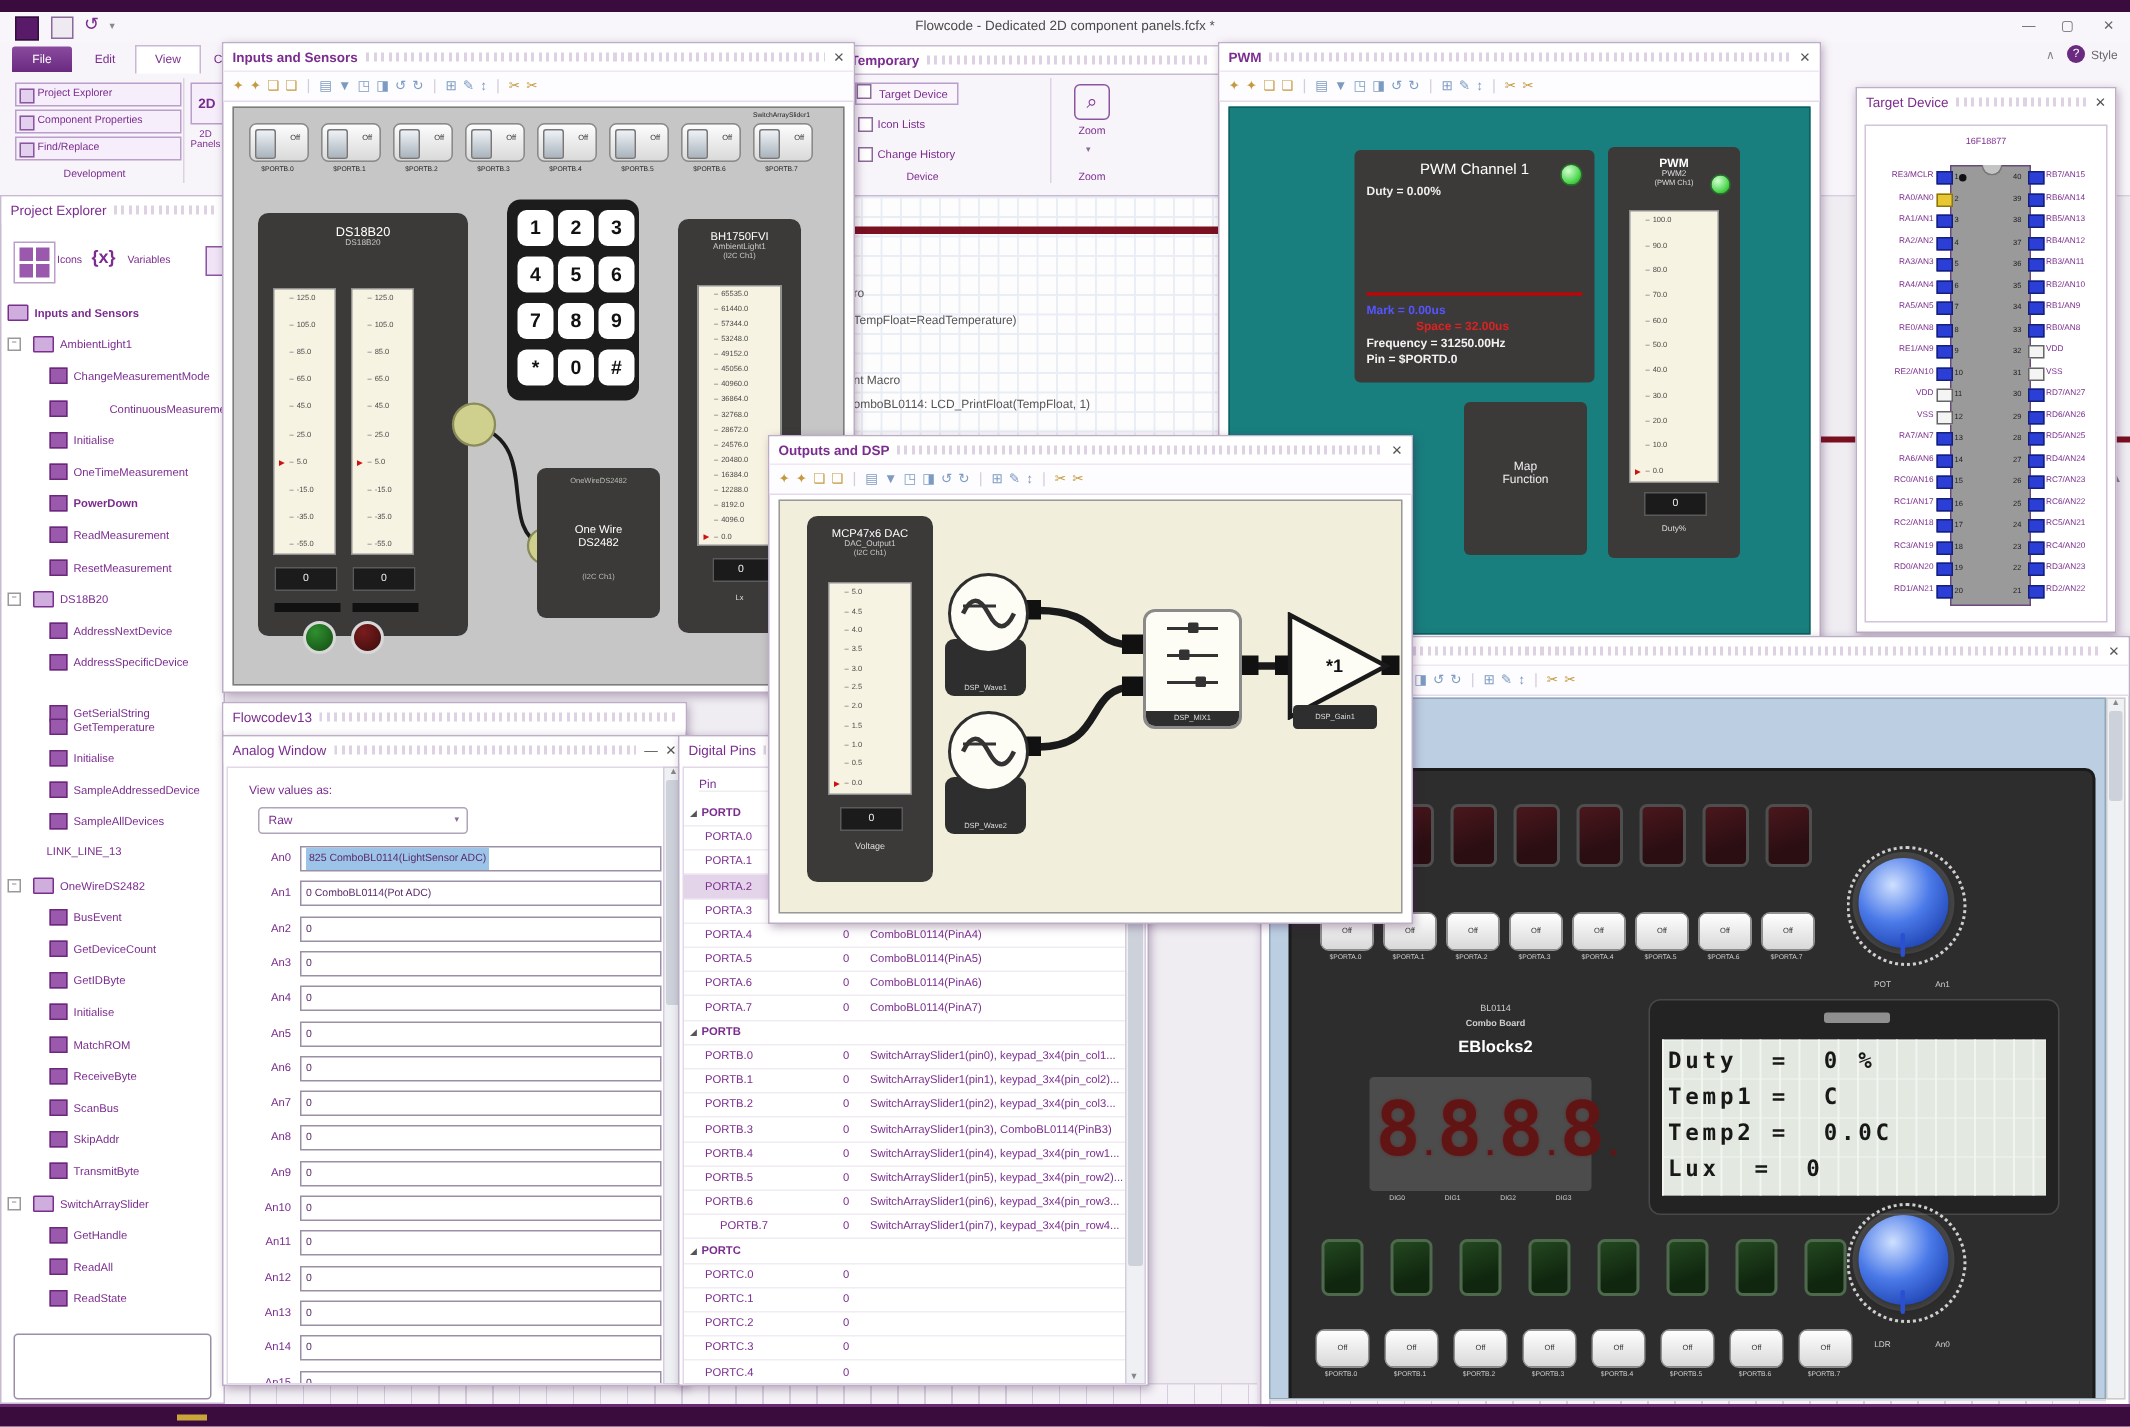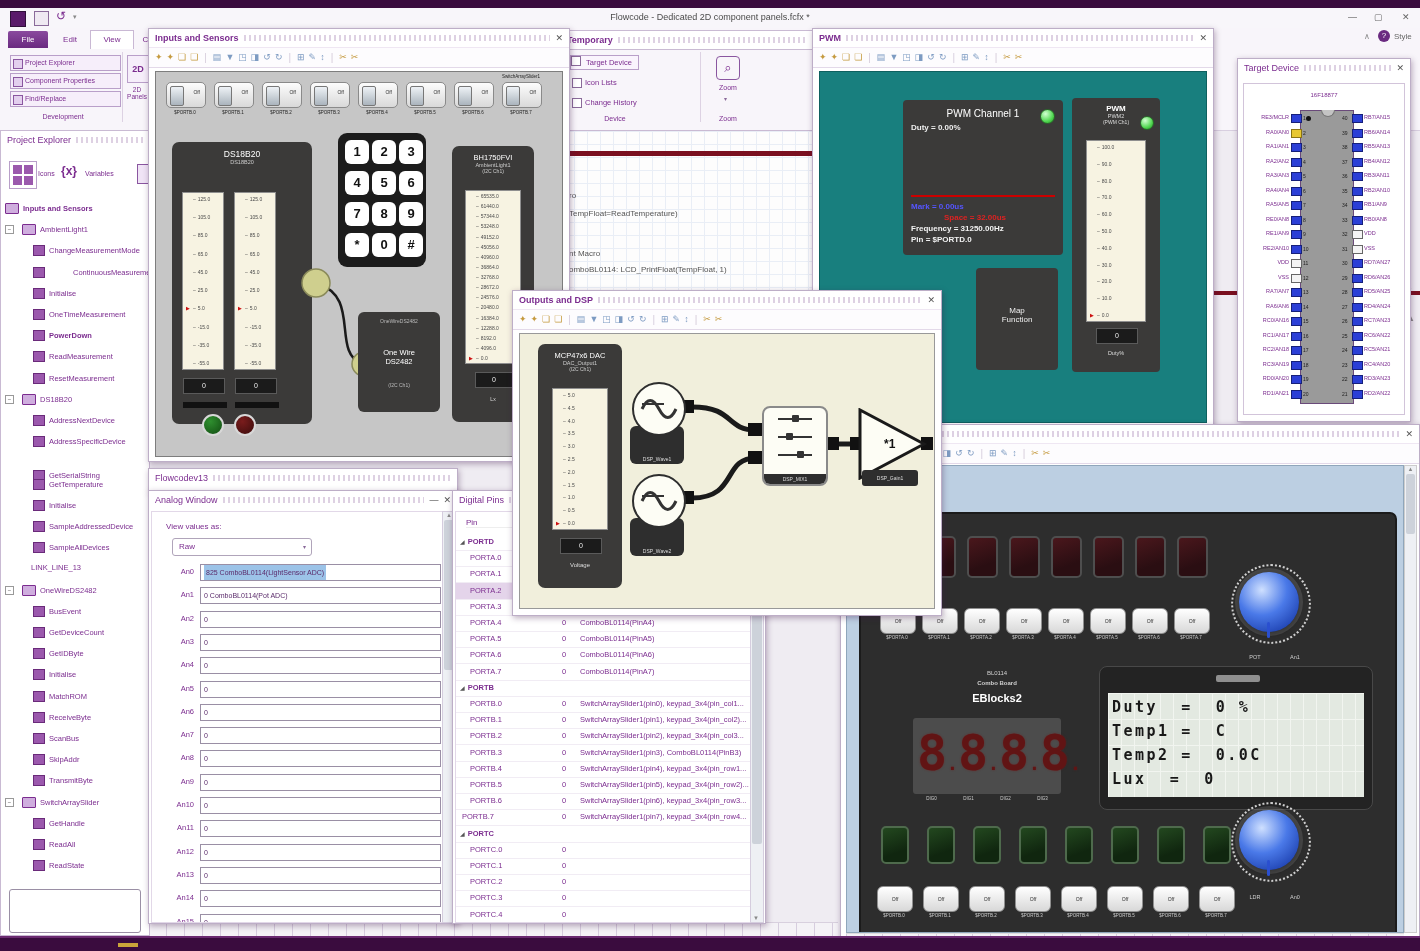--- a/index.html
+++ b/index.html
@@ -1041,21 +1041,21 @@
         <div class="drow" style="left: 0px; top: 113.4px; width: 294px;"><span style="margin-left: 14px;">PORTA.6</span><span style="position: absolute; left: 106px;">0</span><span style="position: absolute; left: 124px;">ComboBL0114(PinA6)</span></div>
         <div class="drow" style="left: 0px; top: 129.6px; width: 294px;"><span style="margin-left: 14px;">PORTA.7</span><span style="position: absolute; left: 106px;">0</span><span style="position: absolute; left: 124px;">ComboBL0114(PinA7)</span></div>
         <div class="drow" style="left: 0px; top: 145.8px; width: 294px;"><span style="margin: 0px 3px 0px 4px; font-size: 6px; color: rgb(85, 85, 85);">◢</span><span style="font-weight: bold;">PORTB</span></div>
         <div class="drow" style="left: 0px; top: 162px; width: 294px;"><span style="margin-left: 14px;">PORTB.0</span><span style="position: absolute; left: 106px;">0</span><span style="position: absolute; left: 124px;">SwitchArraySlider1(pin0), keypad_3x4(pin_col1...</span></div>
         <div class="drow" style="left: 0px; top: 178.2px; width: 294px;"><span style="margin-left: 14px;">PORTB.1</span><span style="position: absolute; left: 106px;">0</span><span style="position: absolute; left: 124px;">SwitchArraySlider1(pin1), keypad_3x4(pin_col2)...</span></div>
         <div class="drow" style="left: 0px; top: 194.4px; width: 294px;"><span style="margin-left: 14px;">PORTB.2</span><span style="position: absolute; left: 106px;">0</span><span style="position: absolute; left: 124px;">SwitchArraySlider1(pin2), keypad_3x4(pin_col3...</span></div>
         <div class="drow" style="left: 0px; top: 210.6px; width: 294px;"><span style="margin-left: 14px;">PORTB.3</span><span style="position: absolute; left: 106px;">0</span><span style="position: absolute; left: 124px;">SwitchArraySlider1(pin3), ComboBL0114(PinB3)</span></div>
         <div class="drow" style="left: 0px; top: 226.8px; width: 294px;"><span style="margin-left: 14px;">PORTB.4</span><span style="position: absolute; left: 106px;">0</span><span style="position: absolute; left: 124px;">SwitchArraySlider1(pin4), keypad_3x4(pin_row1...</span></div>
         <div class="drow" style="left: 0px; top: 243px; width: 294px;"><span style="margin-left: 14px;">PORTB.5</span><span style="position: absolute; left: 106px;">0</span><span style="position: absolute; left: 124px;">SwitchArraySlider1(pin5), keypad_3x4(pin_row2)...</span></div>
         <div class="drow" style="left: 0px; top: 259.2px; width: 294px;"><span style="margin-left: 14px;">PORTB.6</span><span style="position: absolute; left: 106px;">0</span><span style="position: absolute; left: 124px;">SwitchArraySlider1(pin6), keypad_3x4(pin_row3...</span></div>
-        <div class="drow" style="left: 0px; top: 275.4px; width: 294px;"><span style="margin-left: 6px;">PORTB.7</span><span style="position: absolute; left: 106px;">0</span><span style="position: absolute; left: 124px;">SwitchArraySlider1(pin7), keypad_3x4(pin_row4...</span></div>
+        <div class="drow" style="left: 0px; top: 275.4px; width: 294px;"><span style="margin-left: 24px;">PORTB.7</span><span style="position: absolute; left: 106px;">0</span><span style="position: absolute; left: 124px;">SwitchArraySlider1(pin7), keypad_3x4(pin_row4...</span></div>
         <div class="drow" style="left: 0px; top: 291.6px; width: 294px;"><span style="margin: 0px 3px 0px 4px; font-size: 6px; color: rgb(85, 85, 85);">◢</span><span style="font-weight: bold;">PORTC</span></div>
         <div class="drow" style="left: 0px; top: 307.8px; width: 294px;"><span style="margin-left: 14px;">PORTC.0</span><span style="position: absolute; left: 106px;">0</span></div>
         <div class="drow" style="left: 0px; top: 324px; width: 294px;"><span style="margin-left: 14px;">PORTC.1</span><span style="position: absolute; left: 106px;">0</span></div>
         <div class="drow" style="left: 0px; top: 340.2px; width: 294px;"><span style="margin-left: 14px;">PORTC.2</span><span style="position: absolute; left: 106px;">0</span></div>
         <div class="drow" style="left: 0px; top: 356.4px; width: 294px;"><span style="margin-left: 14px;">PORTC.3</span><span style="position: absolute; left: 106px;">0</span></div>
         <div class="drow" style="left: 0px; top: 372.6px; width: 294px;"><span style="margin-left: 14px;">PORTC.4</span><span style="position: absolute; left: 106px;">0</span></div>
         <div class="drow" style="left: 0px; top: 388.8px; width: 294px;">
           <span style="position: absolute; left: 106px;">0</span>
         </div>
       </div>

